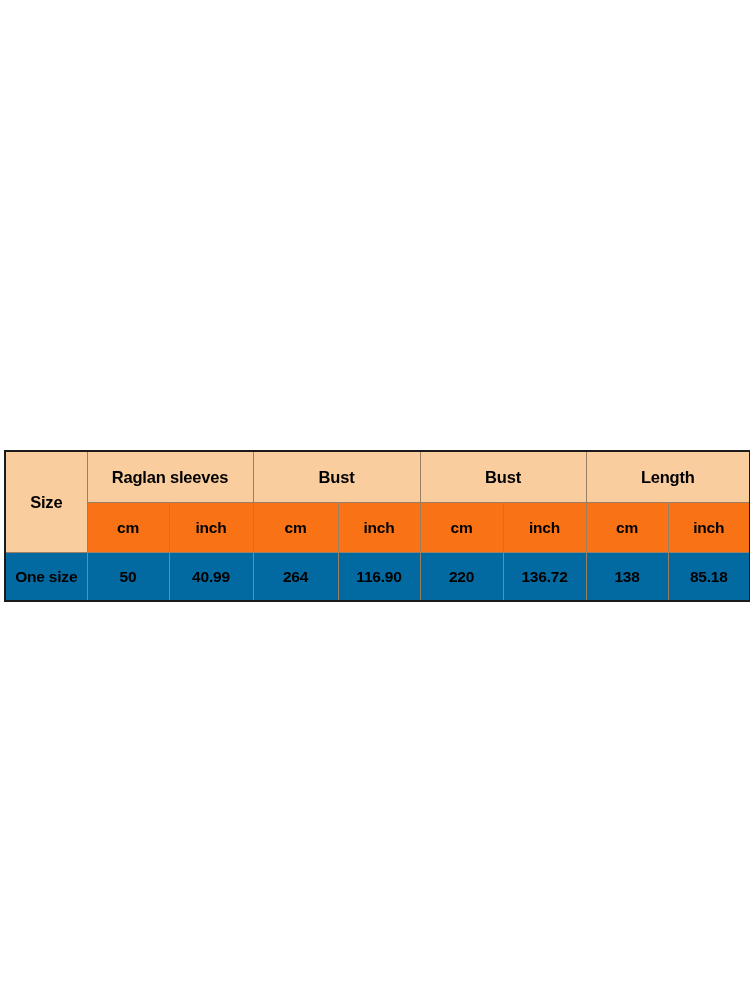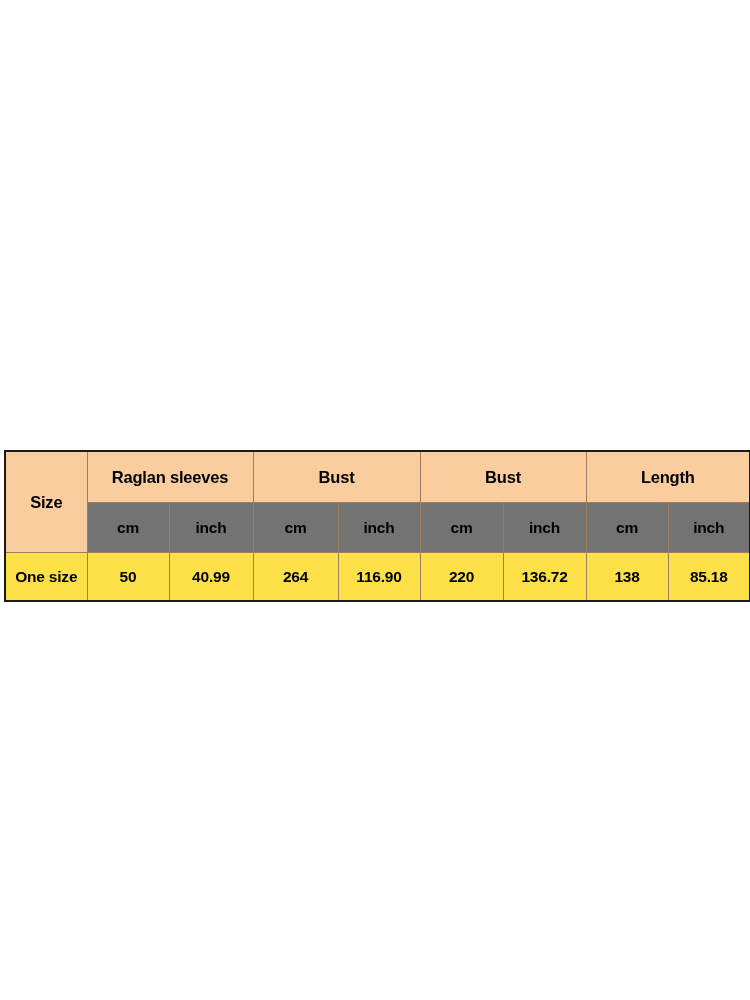--- a/index.html
+++ b/index.html
@@ -44,34 +44,34 @@
 
   
   tr.group-row td {
     background: #facd9e;
     height: 34px;
     font-size: 16.5px;
   }
 
   
   tr.unit-row td {
-    background: #737373;
+    background: #f97316;
     height: 33px;
     font-size: 15.5px;
   }
 
   
   td.size-head {
     background: #facd9e;
     font-size: 15.5px;
   }
 
   
   tr.data-row td {
-    background: #fde047;
+    background: #0369a1;
     height: 31px;
     font-size: 15.5px;
   }
 
   td.size-value {
     font-size: 15.5px;
   }
 
   
   col.c-size  { width: 82px; }

